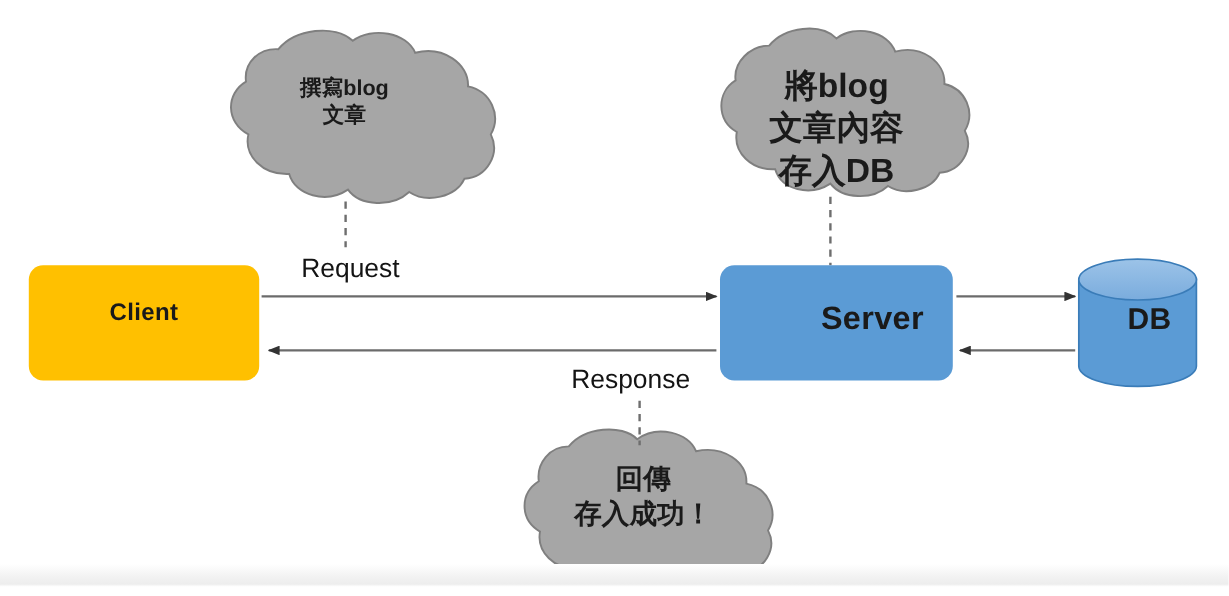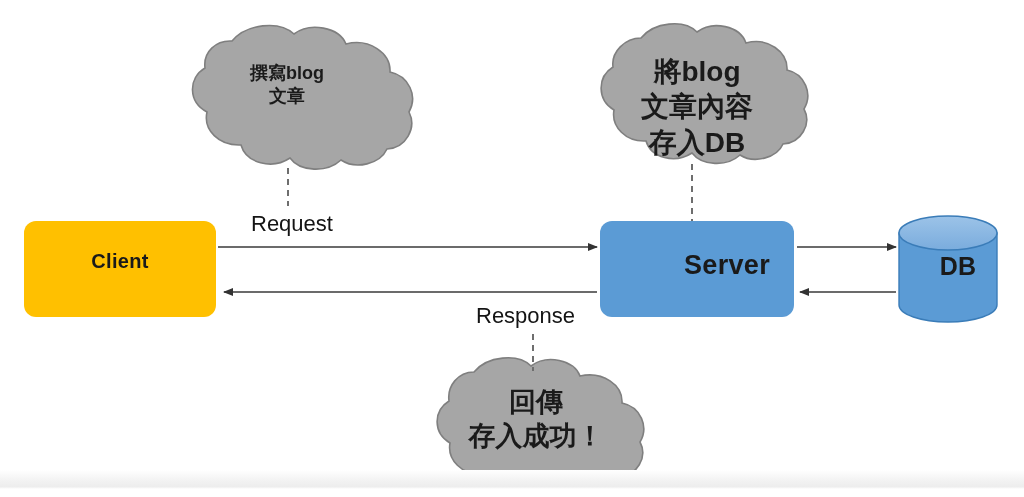--- a/index.html
+++ b/index.html
@@ -79,21 +79,21 @@
   .cloud-text {
     position: absolute;
     font-weight: bold;
     color: #1a1a1a;
     text-align: center;
     line-height: 1.26;
     white-space: pre-line;
   }
   .cloud-text.c1 { left: 192px; top: 62px; width: 190px; font-size: 18px; }
   .cloud-text.c2 { left: 606px; top: 54px; width: 182px; font-size: 28px; }
-  .cloud-text.c3 { left: 436px; top: 385px; width: 200px; font-size: 27px; }
+  .cloud-text.c3 { left: 436px; top: 385px; width: 200px; font-size: 23px; }
 </style>
 </head>
 <body>
 
 <div id="canvas">
 
   <svg class="diagram" viewBox="0 0 1024 497">
     <defs>
       <marker id="arrowR" markerWidth="10" markerHeight="8" refX="9" refY="4" orient="auto" markerUnits="userSpaceOnUse">
         <path d="M0,0 L10,4 L0,8 z" fill="#333333"></path>

